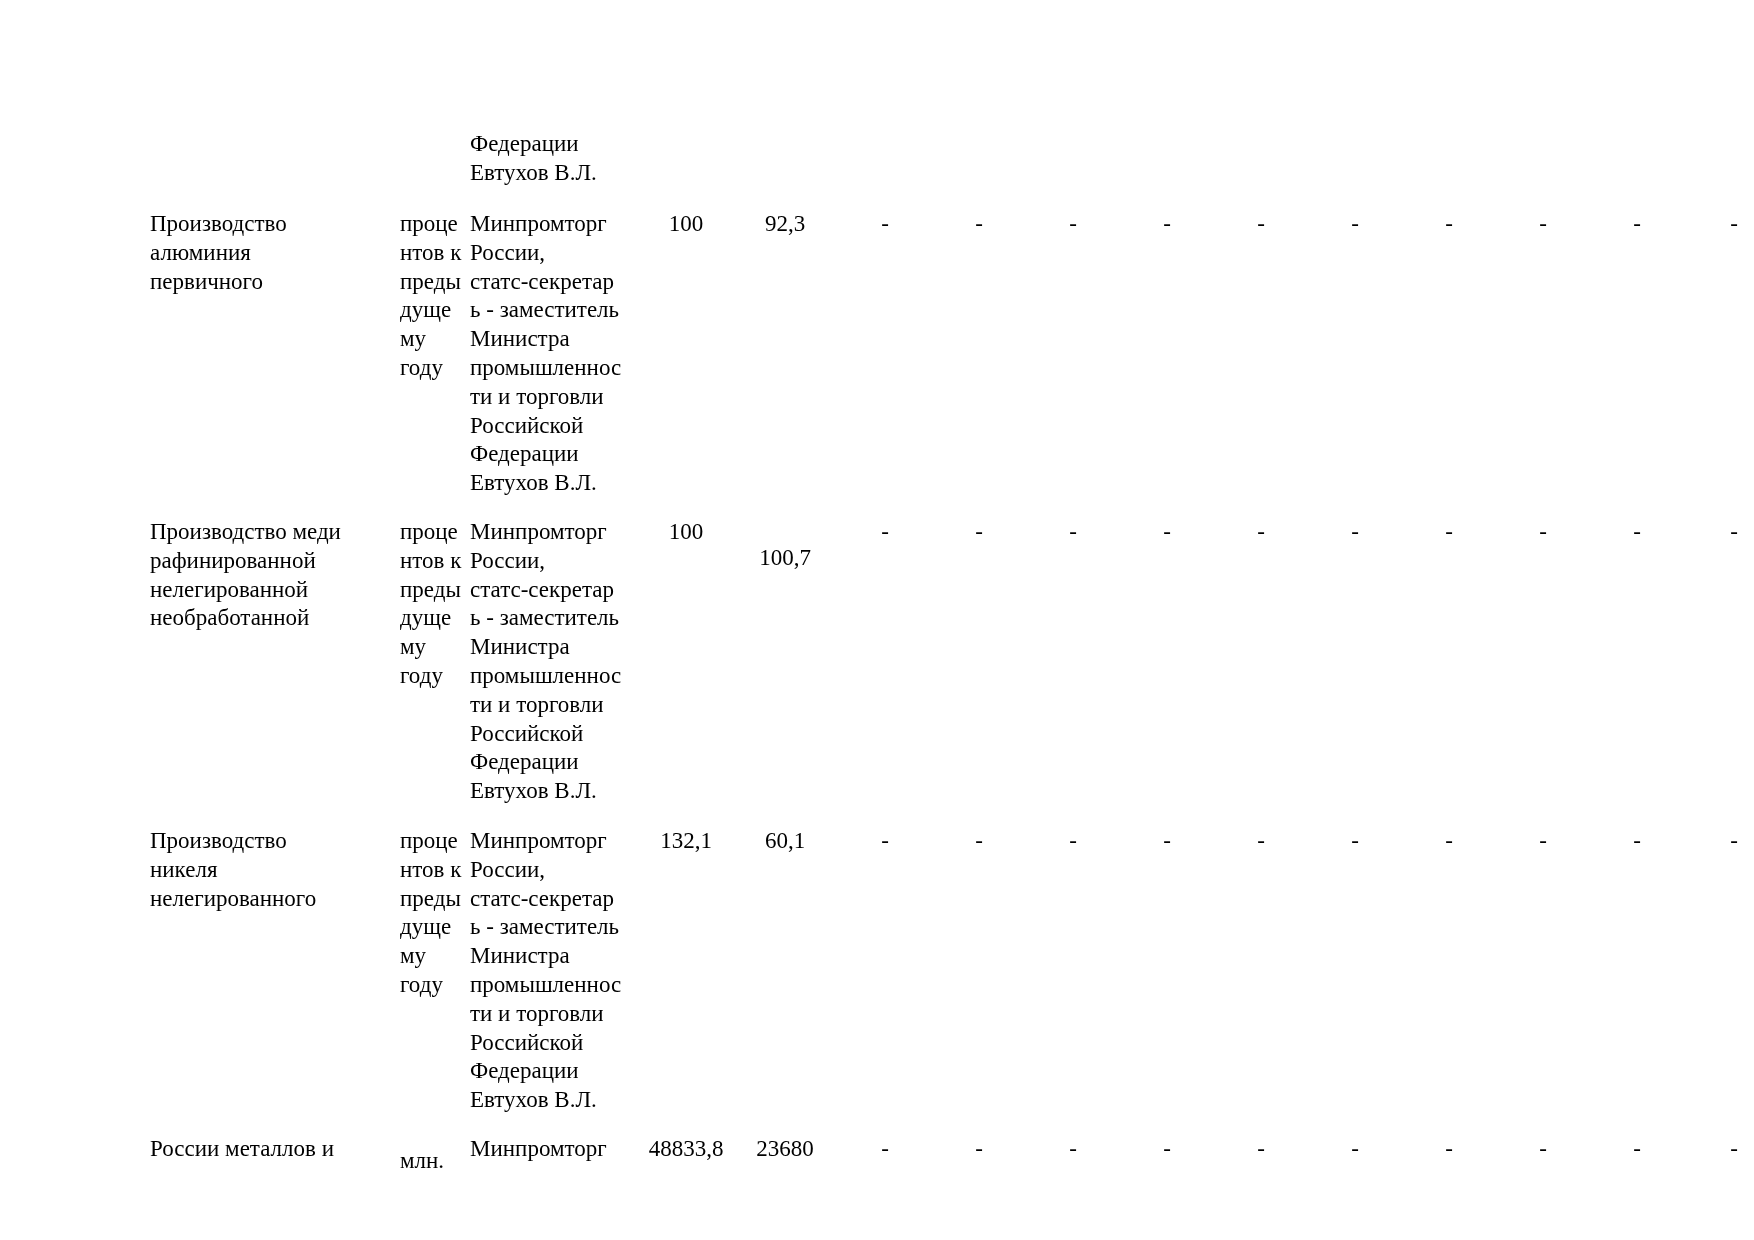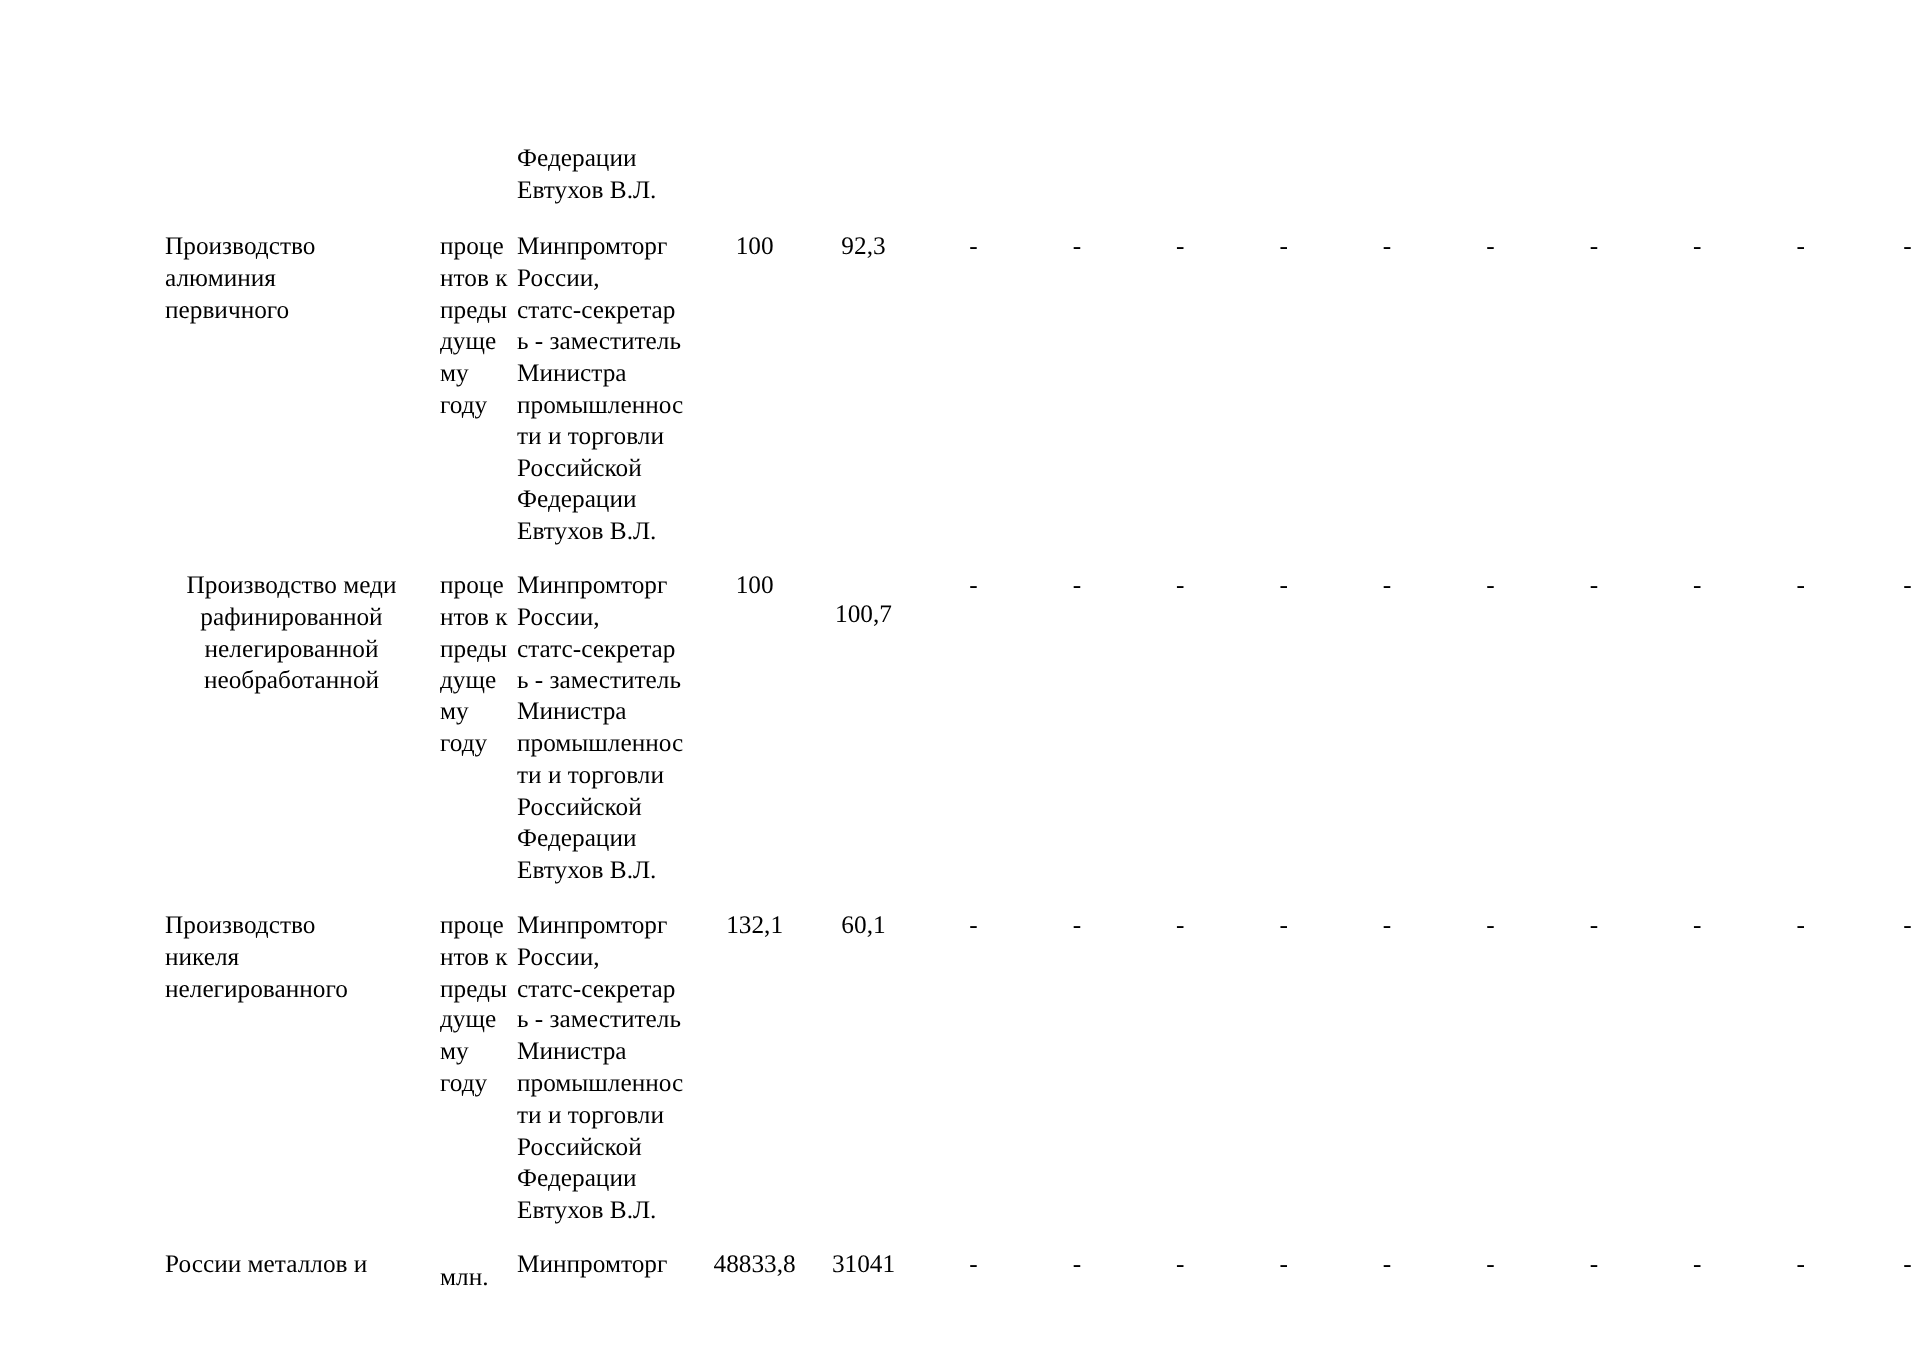--- a/index.html
+++ b/index.html
@@ -72,21 +72,21 @@
     <div class="dash" style="top:210px;left:1147px;">-</div>
     <div class="dash" style="top:210px;left:1241px;">-</div>
     <div class="dash" style="top:210px;left:1335px;">-</div>
     <div class="dash" style="top:210px;left:1429px;">-</div>
     <div class="dash" style="top:210px;left:1523px;">-</div>
     <div class="dash" style="top:210px;left:1617px;">-</div>
     <div class="dash" style="top:210px;left:1714px;">-</div>
   </div>
 
   <div>
-    <div class="cell indicator" style="top:518px;text-align:center;">Производство меди
+    <div class="cell indicator" style="top:518px;">Производство меди
 рафинированной
 нелегированной
 необработанной</div>
     <div class="cell unit" style="top:518px;">проце
 нтов к
 преды
 дуще
 му
 году</div>
     <div class="cell resp" style="top:518px;">Минпромторг
@@ -145,21 +145,21 @@
     <div class="dash" style="top:827px;left:1523px;">-</div>
     <div class="dash" style="top:827px;left:1617px;">-</div>
     <div class="dash" style="top:827px;left:1714px;">-</div>
   </div>
 
   <div>
     <div class="cell indicator" style="top:1135px;">России металлов и</div>
     <div class="cell unit" style="top:1147px;">млн.</div>
     <div class="cell resp" style="top:1135px;">Минпромторг</div>
     <div class="cell val v1" style="top:1135px;">48833,8</div>
-    <div class="cell val v2" style="top:1135px;">31041</div>
+    <div class="cell val v2" style="top:1135px;">23680</div>
     <div class="dash" style="top:1135px;left:865px;">-</div>
     <div class="dash" style="top:1135px;left:959px;">-</div>
     <div class="dash" style="top:1135px;left:1053px;">-</div>
     <div class="dash" style="top:1135px;left:1147px;">-</div>
     <div class="dash" style="top:1135px;left:1241px;">-</div>
     <div class="dash" style="top:1135px;left:1335px;">-</div>
     <div class="dash" style="top:1135px;left:1429px;">-</div>
     <div class="dash" style="top:1135px;left:1523px;">-</div>
     <div class="dash" style="top:1135px;left:1617px;">-</div>
     <div class="dash" style="top:1135px;left:1714px;">-</div>

